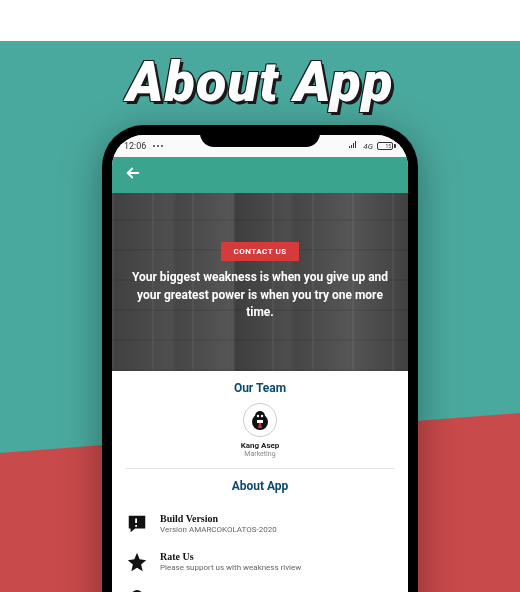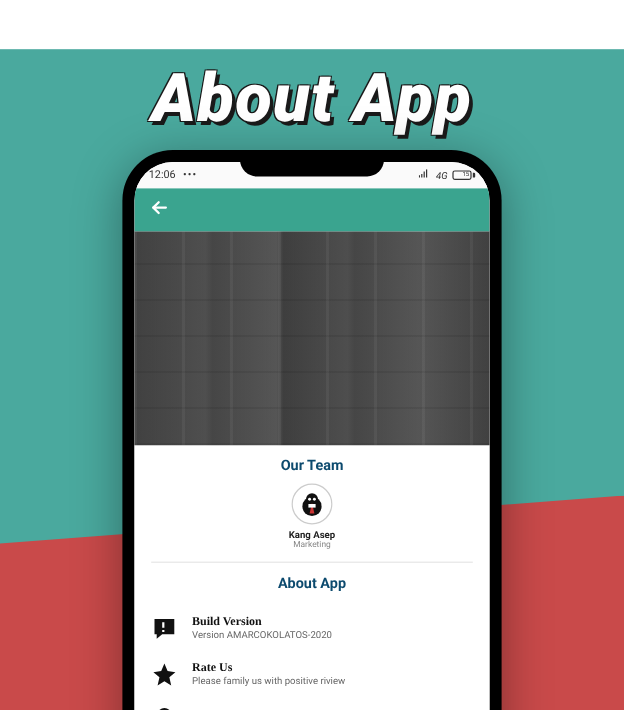--- a/index.html
+++ b/index.html
@@ -77,20 +77,22 @@
       <div class="app-bar">
         <span class="back-arrow">
           <svg width="18" height="18" viewBox="0 0 24 24" fill="none" stroke="#fff" stroke-width="2.5" stroke-linecap="round" stroke-linejoin="round">
               <path d="M19 12H5"></path>
               <path d="M11 18l-6-6 6-6"></path>
             </svg>
         </span>
       </div>
 
       <div class="hero">
+        <div class="contact-badge">CONTACT US</div>
+        <div class="hero-text">Your biggest weakness is when you give up and your greatest power is when you try one more time.</div>
       </div>
 
       <div class="content">
         <div class="section-title">Our Team</div>
         <div class="team-row">
           <div class="team-member">
             <div class="avatar">
               <svg viewBox="0 0 24 24">
                   <ellipse cx="12" cy="14" rx="8" ry="8" fill="#111"></ellipse>
                   <circle cx="12" cy="8" r="5" fill="#111"></circle>
@@ -123,21 +125,21 @@
           </div>
 
           <div class="about-item">
             <div class="about-icon">
               <svg viewBox="0 0 24 24">
                   <path d="M12 2l2.9 6.9L22 10l-5.5 4.7L18.2 22 12 18.3 5.8 22l1.7-7.3L2 10l7.1-1.1L12 2z"></path>
                 </svg>
             </div>
             <div>
               <div class="about-label">Rate Us</div>
-              <div class="about-sub">Please family us with positive riview</div>
+              <div class="about-sub">Please support us with weakness riview</div>
             </div>
           </div>
 
           <div class="about-item">
             <div class="about-icon">
               <svg viewBox="0 0 24 24">
                   <path d="M7 10V7a5 5 0 0110 0v3h1a1 1 0 011 1v10a1 1 0 01-1 1H6a1 1 0 01-1-1V11a1 1 0 011-1h1zm2 0h6V7a3 3 0 00-6 0v3zm3 4a2 2 0 00-1 3.73V20h2v-2.27A2 2 0 0012 14z" fill="none" stroke="#111" stroke-width="2"></path>
                 </svg>
             </div>
           </div>

